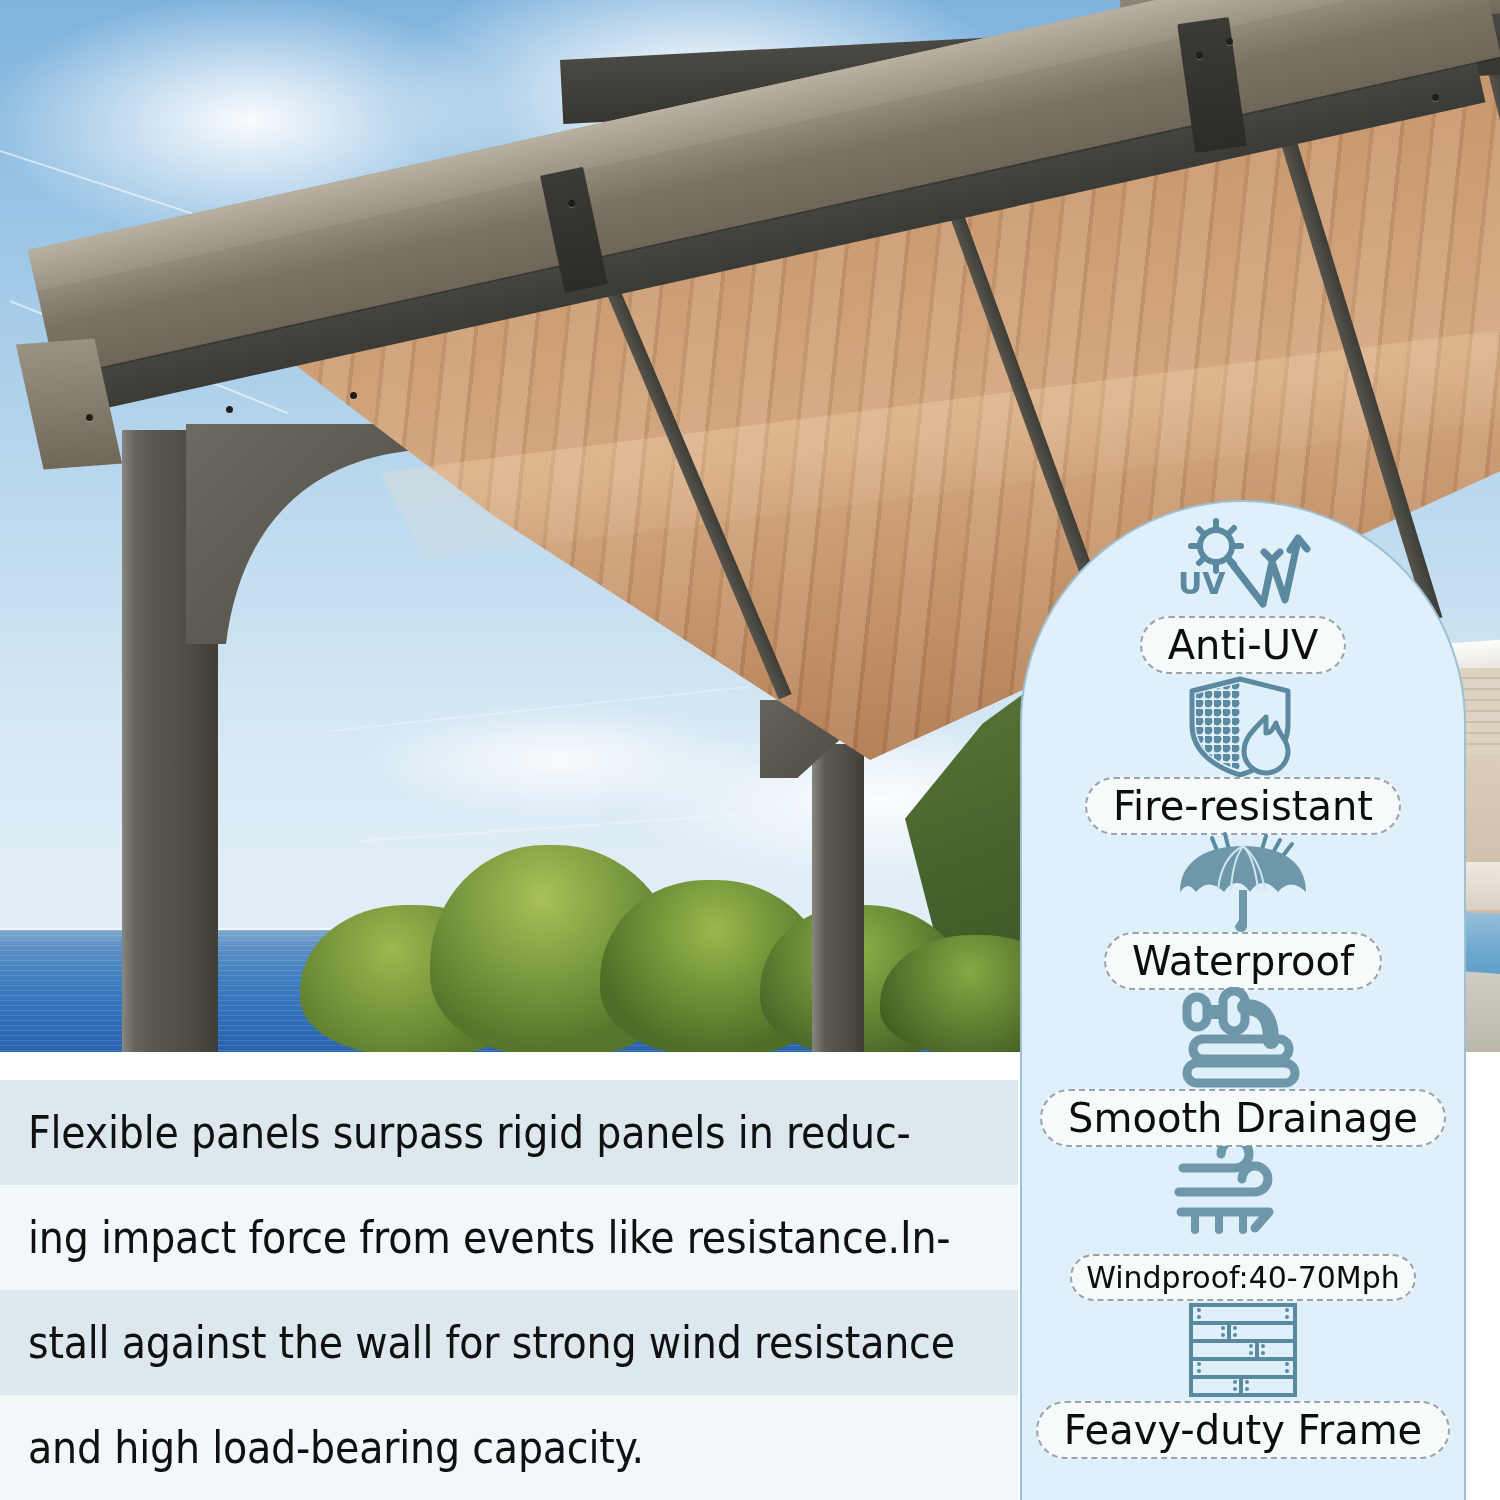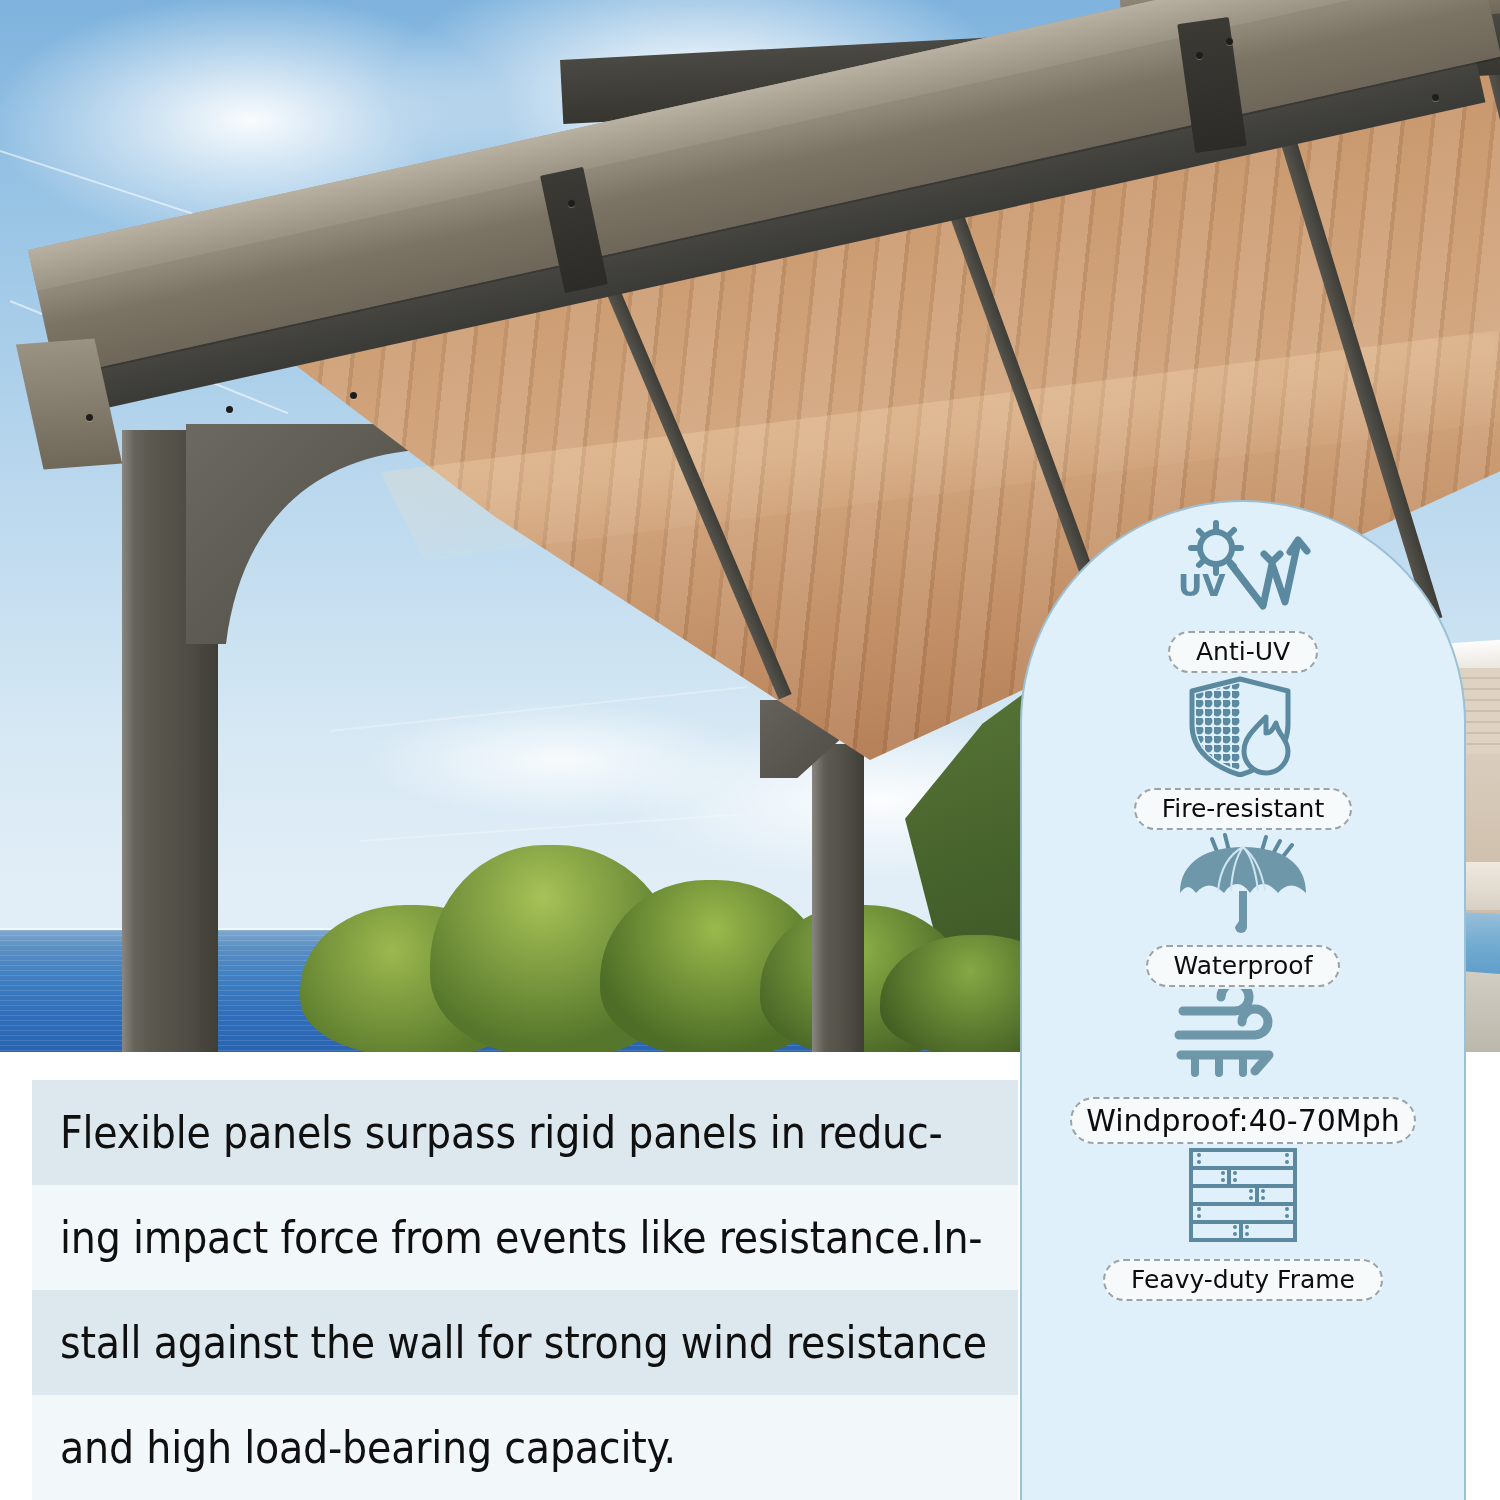--- a/index.html
+++ b/index.html
@@ -175,31 +175,31 @@
   }
   .featlist{ position:absolute; inset:0; padding-top:14px; }
   .feature{ position:relative; width:100%; height:157px; display:flex;
             flex-direction:column; align-items:center; justify-content:space-between; }
   .feat-icon{ height:104px; display:flex; align-items:center; justify-content:center; }
   .pill{
     background:#f7fafb;
     border:2px dashed #9aa3a8;
     border-radius:40px;
     padding:6px 26px;
-    font-size:25px;
+    font-size:40px;
     color:#0d0d0d;
     line-height:1.05;
     white-space:nowrap;
     font-family:"DejaVu Sans", sans-serif;
   }
   .pill.wide{ padding:6px 14px; font-size:30px; }
 
   
   .textblock{
-    position:absolute; left:0; top:1080px; width:1018px; height:420px;padding-left:32px;
+    position:absolute; left:0; top:1080px; width:1018px; height:420px;
   }
   .tline{
     height:105px; display:flex; align-items:center;
     padding-left:28px; font-size:44px; color:#101010;
     font-family:"DejaVu Sans Condensed","Liberation Sans Narrow","Liberation Sans", sans-serif;
     letter-spacing:-.2px;
   }
   .tline.a{ background:#dde8ee; }
   .tline.b{ background:#f2f7fa; }
   .white-gap{ position:absolute; left:0; top:1052px; width:1018px; height:28px; background:#fff; }
@@ -330,20 +330,35 @@
               <path d="M75 16 C88 26 94 42 97 60"></path>
               <path d="M75 16 C83 24 88 42 90 60"></path>
             </g>
             <rect x="71" y="60" width="8" height="32" fill="#6e97aa"></rect>
             <path d="M71 90 h8 v6 a6 6 0 0 1 -12 0" fill="#6e97aa"></path>
           </svg>
         </div>
         <div class="pill">Waterproof</div>
       </div>
 
+      <div class="feature">
+        <div class="feat-icon">
+          <svg width="140" height="102" viewBox="0 0 140 102">
+            <g fill="none" stroke="#6e97aa" stroke-width="9" stroke-linejoin="round">
+              <rect x="14" y="10" width="20" height="30" rx="10"></rect>
+              <rect x="50" y="4" width="22" height="40" rx="11"></rect>
+              <path d="M34 25 h16" stroke-width="14"></path>
+              <path d="M72 20 c22 0 26 16 26 34" stroke-width="16" stroke-linecap="round"></path>
+              <rect x="20" y="52" width="96" height="20" rx="10"></rect>
+              <rect x="14" y="76" width="108" height="20" rx="10"></rect>
+            </g>
+          </svg>
+        </div>
+        <div class="pill">Smooth Drainage</div>
+      </div>
 
       <div class="feature">
         <div class="feat-icon">
           <svg width="140" height="100" viewBox="0 0 140 100" fill="none" stroke="#6e97aa" stroke-width="9" stroke-linecap="round" stroke-linejoin="round">
             <path d="M10 22 h52 a14 14 0 1 0 -14 -14"></path>
             <path d="M6 46 h76 a13 13 0 1 0 -13 -13"></path>
             <path d="M8 66 h88 l-14 16"></path>
             <g stroke-width="8">
               <path d="M22 66 v18 M46 66 v18 M70 66 v18"></path>
             </g>

